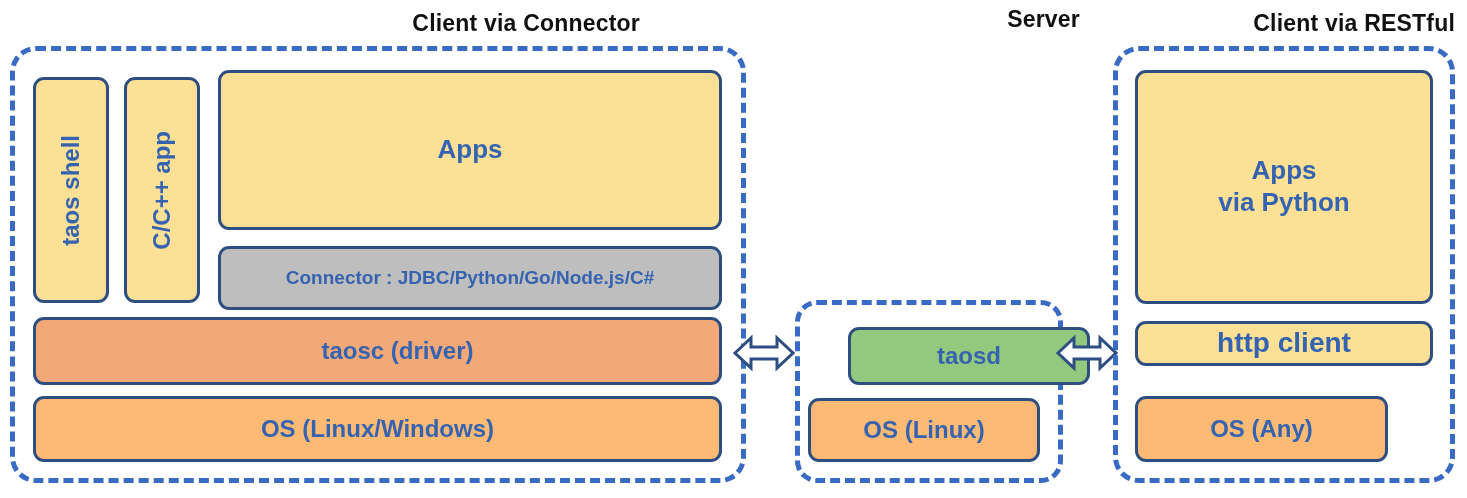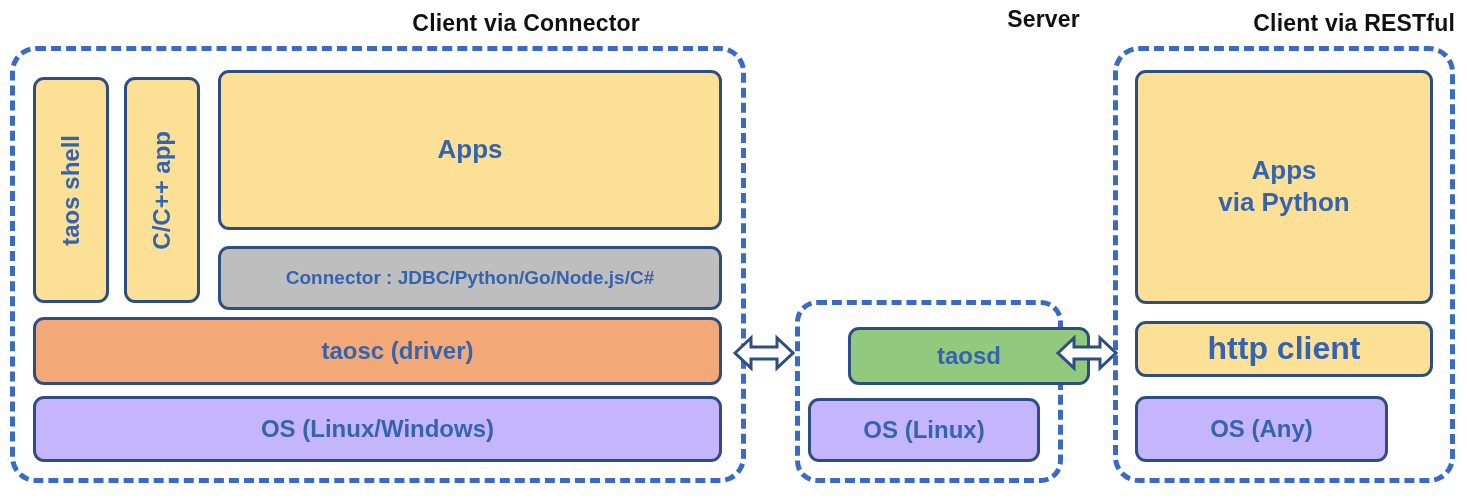--- a/index.html
+++ b/index.html
@@ -41,21 +41,21 @@
     color:#3563B0;
     font-weight:bold;
     display:flex;
     align-items:center;
     justify-content:center;
     text-align:center;
     line-height:1.22;
   }
   .fill-yellow{background:#FBE096;}
   .fill-orange{background:#F2A977;padding-left:40px;}
-  .fill-blue{background:#c4b5fd;}
+  .fill-blue{background:#fdba74;}
   .fill-green{background:#93C97E;margin-left:40px;}
   .fill-gray{background:#BEBEBE;}
 
   .vert{
     writing-mode:vertical-rl;
     transform:rotate(180deg);
     white-space:nowrap;
   }
 
   
@@ -120,21 +120,21 @@
     </svg>
   </div>
 
   <div class="panel" style="left:1113px;top:46px;width:342px;height:437px;"></div>
 
   <div class="box fill-yellow" style="left:1135px;top:70px;width:298px;height:234px;font-size:26px;flex-direction:column;">
     <span>Apps</span>
     <span>via Python</span>
   </div>
 
-  <div class="box fill-yellow" style="left:1135px;top:321px;width:298px;height:56px;font-size:32px;">
+  <div class="box fill-yellow" style="left:1135px;top:321px;width:298px;height:45px;font-size:28px;">
     <span>http client</span>
   </div>
 
   <div class="box fill-blue" style="left:1135px;top:396px;width:253px;height:66px;font-size:24px;">
     <span>OS (Any)</span>
   </div>
 
 </div>
 
 </body></html>

